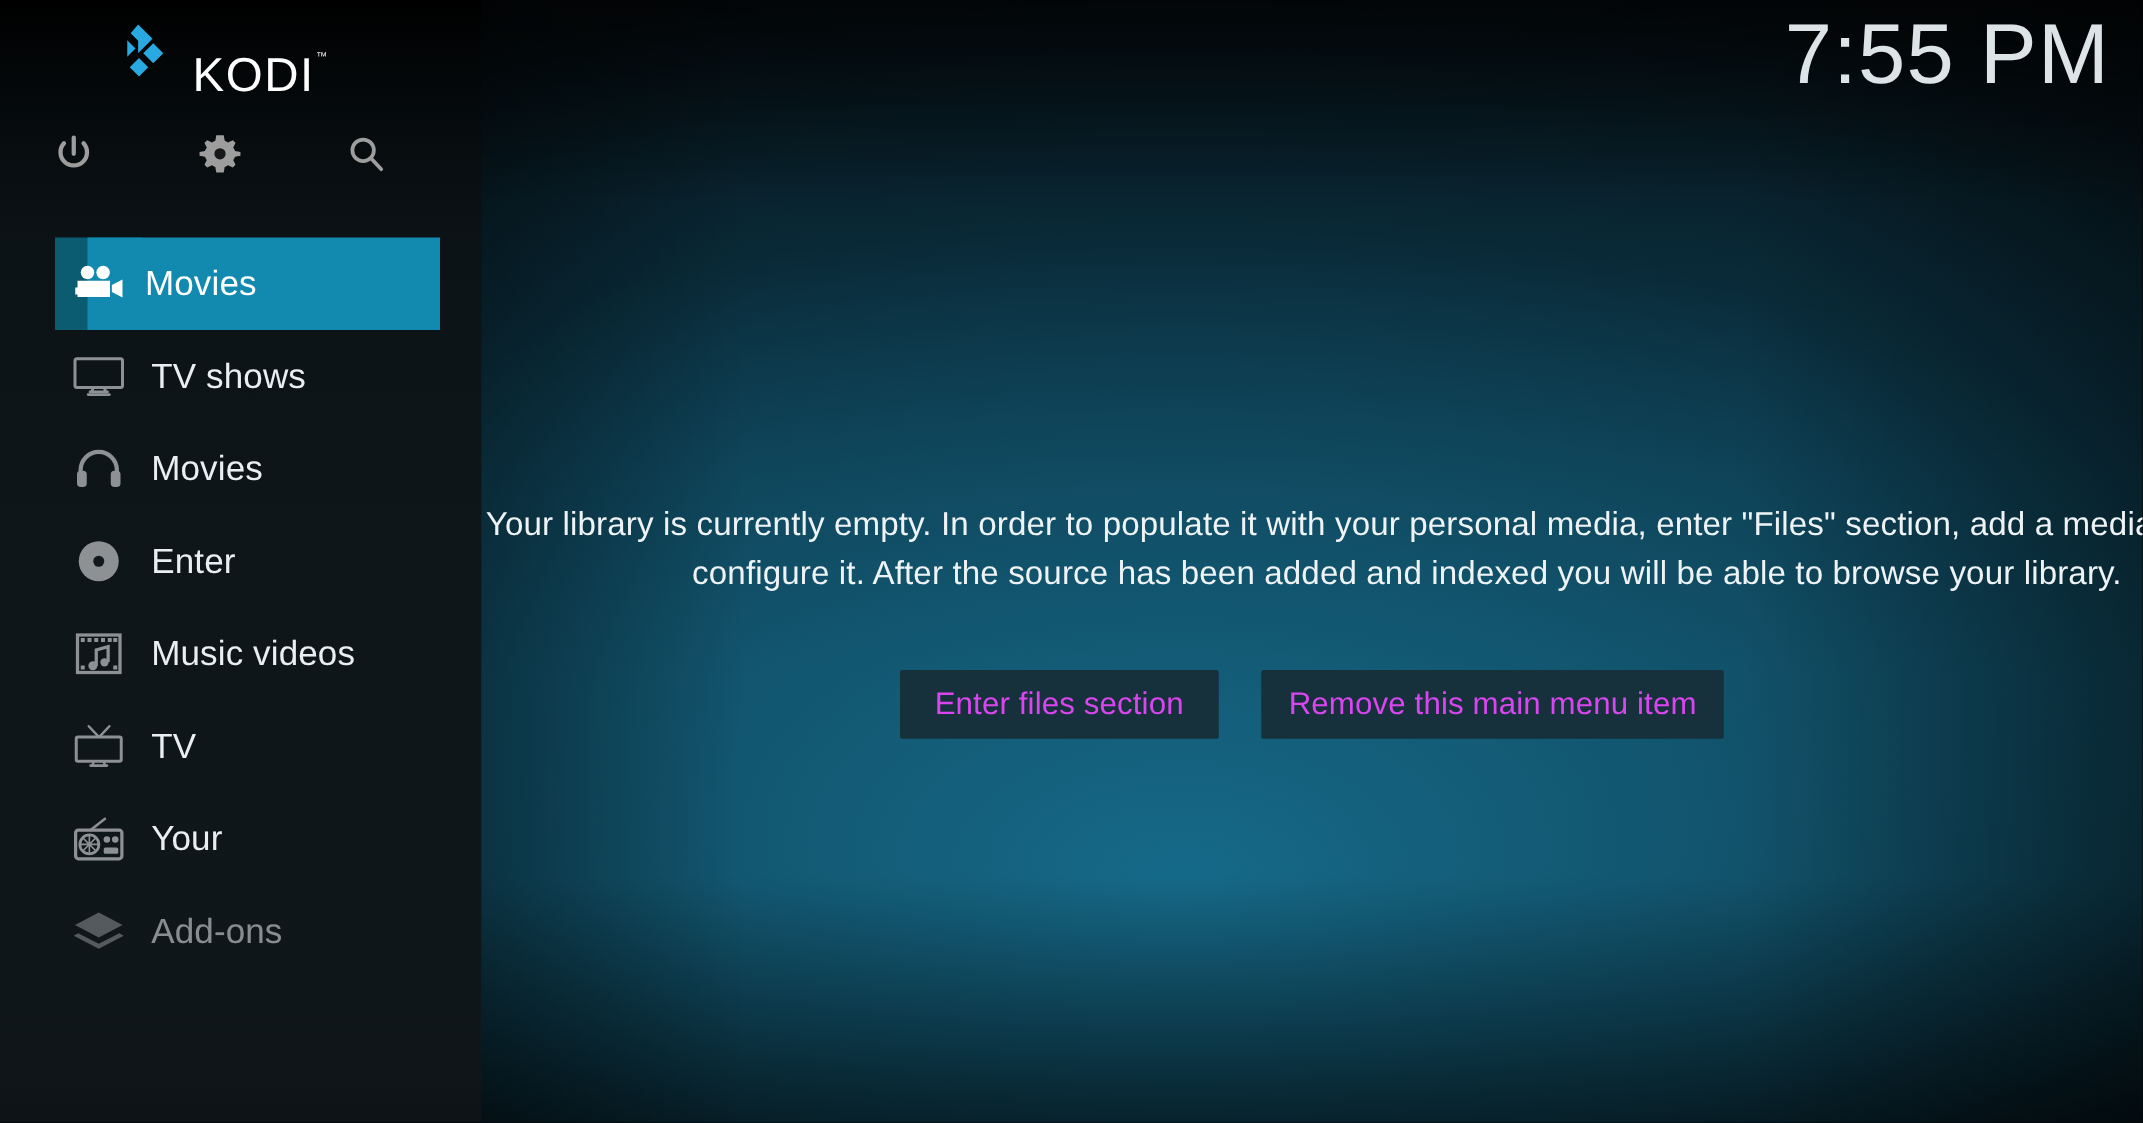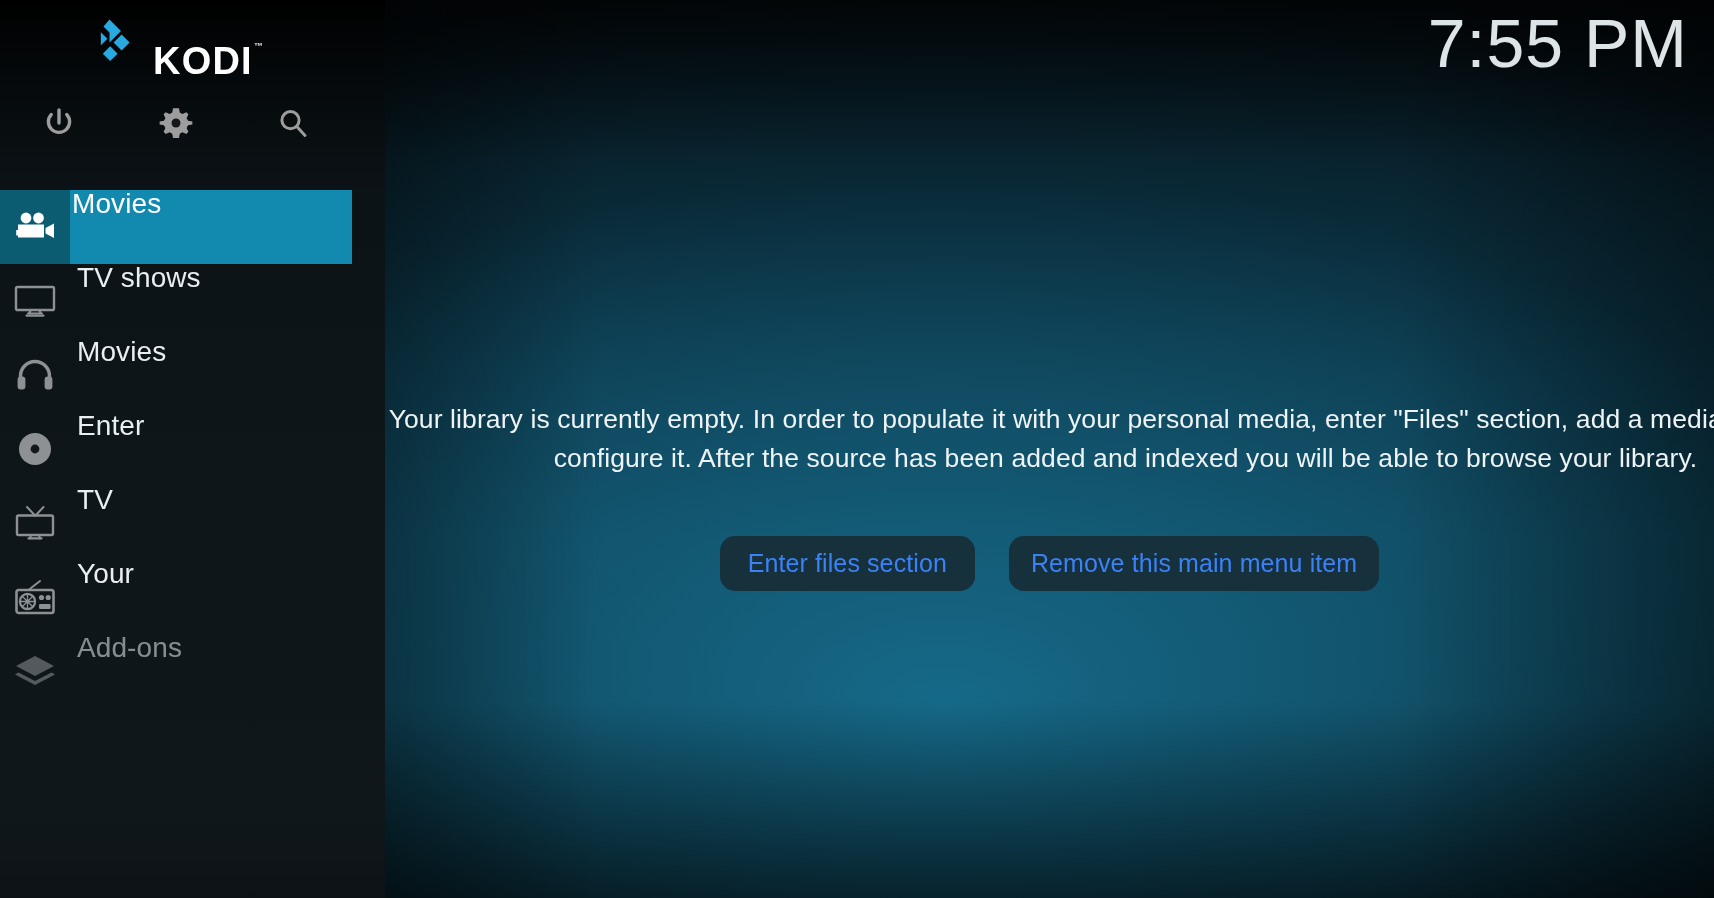--- a/index.html
+++ b/index.html
@@ -50,21 +50,21 @@
     left:0; top:0;
     width:385px; height:84px;
     display:flex; align-items:center; justify-content:center;
     padding-right:34px;
   }
   .brand-logo { width:52px; height:48px; margin-right:13px; flex:none; }
   .brand-word {
     color:#ffffff;
     font-size:38px;
     letter-spacing:1.2px;
-    font-weight:700;
+    font-weight:400;
     line-height:1;
     position:relative;
     top:1px;
     margin-top:36px;
   }
   .brand-tm {
     font-size:9px;
     vertical-align:super;
     position:relative;
     top:-11px;
@@ -86,22 +86,23 @@
   .quick-btn svg { display:block; }
 
   .menu {
     position:absolute;
     left:0; top:190px;
     width:385px;
   }
   .menu-item {
     position:relative;
     height:74px;
-    display:flex; 
+    display:flex; align-items:center;
     cursor:pointer;
+    padding-left:44px;
   }
   .menu-icon {
     width:70px; height:74px;
     display:flex; align-items:center; justify-content:center;
     flex:none;
   }
   .menu-icon svg { display:block; }
   .menu-label {
     color:#e9eef1;
     font-size:28px;
@@ -176,23 +177,23 @@
     position:absolute;
     left:0; top:536px;
     width:1329px;
     display:flex;
     justify-content:center;
     align-items:flex-start;
     gap:34px;
   }
   .btn {
     background:#16303c;
-    color:#3b82f6;
+    color:#d946ef;
     border:none;
-    border-radius:15px;
+    border-radius:2px;
     font-family:"Liberation Sans", sans-serif;
     font-size:25px;
     font-weight:300;
     line-height:1;
     padding:0 28px;
     height:55px;
     display:flex; align-items:center; justify-content:center;
     cursor:pointer;
     letter-spacing:0.1px;
   }
@@ -278,20 +279,41 @@
           <div class="menu-icon">
             <svg width="38" height="38" viewBox="0 0 38 38">
               <circle cx="19" cy="19" r="16" fill="#8e9194"></circle>
               <circle cx="19" cy="19" r="4.4" fill="#12181c"></circle>
             </svg>
           </div>
           <div class="menu-label">Enter</div>
         </div>
         <div class="menu-item">
           <div class="menu-icon">
+            <svg width="40" height="38" viewBox="0 0 40 38">
+              <rect x="3" y="4" width="34" height="30" fill="none" stroke="#8e9194" stroke-width="2.6"></rect>
+              <g fill="#8e9194">
+                <rect x="5.6" y="6.4" width="3.2" height="3.2"></rect>
+                <rect x="11" y="6.4" width="3.2" height="3.2"></rect>
+                <rect x="16.4" y="6.4" width="3.2" height="3.2"></rect>
+                <rect x="21.8" y="6.4" width="3.2" height="3.2"></rect>
+                <rect x="27.2" y="6.4" width="3.2" height="3.2"></rect>
+                <rect x="31.6" y="6.4" width="3.2" height="3.2"></rect>
+                <rect x="5.6" y="28.4" width="3.2" height="3.2"></rect>
+                <rect x="31.6" y="28.4" width="3.2" height="3.2"></rect>
+              </g>
+              <path d="M18 28.5 v-12.5 l9.5-2.6 v12.2" fill="none" stroke="#8e9194" stroke-width="2.6"></path>
+              <circle cx="15.3" cy="28.6" r="3.6" fill="#8e9194"></circle>
+              <circle cx="24.6" cy="25.8" r="3.3" fill="#8e9194"></circle>
+            </svg>
+          </div>
+          <div class="menu-label">Music videos</div>
+        </div>
+        <div class="menu-item">
+          <div class="menu-icon">
             <svg width="44" height="36" viewBox="0 0 44 36">
               <path d="M14 2 L22 10.5 M30.5 2 L22.5 10.5" stroke="#8e9194" stroke-width="2" stroke-linecap="round"></path>
               <rect x="4" y="10.5" width="36" height="19.5" rx="1.4" fill="none" stroke="#8e9194" stroke-width="2.4"></rect>
               <path d="M15.5 33.4 h13" stroke="#8e9194" stroke-width="2.2" stroke-linecap="round"></path>
               <path d="M18 30.2 l-1 3.2 M26 30.2 l1 3.2" stroke="#8e9194" stroke-width="2" stroke-linecap="round"></path>
             </svg>
           </div>
           <div class="menu-label">TV</div>
         </div>
         <div class="menu-item">

